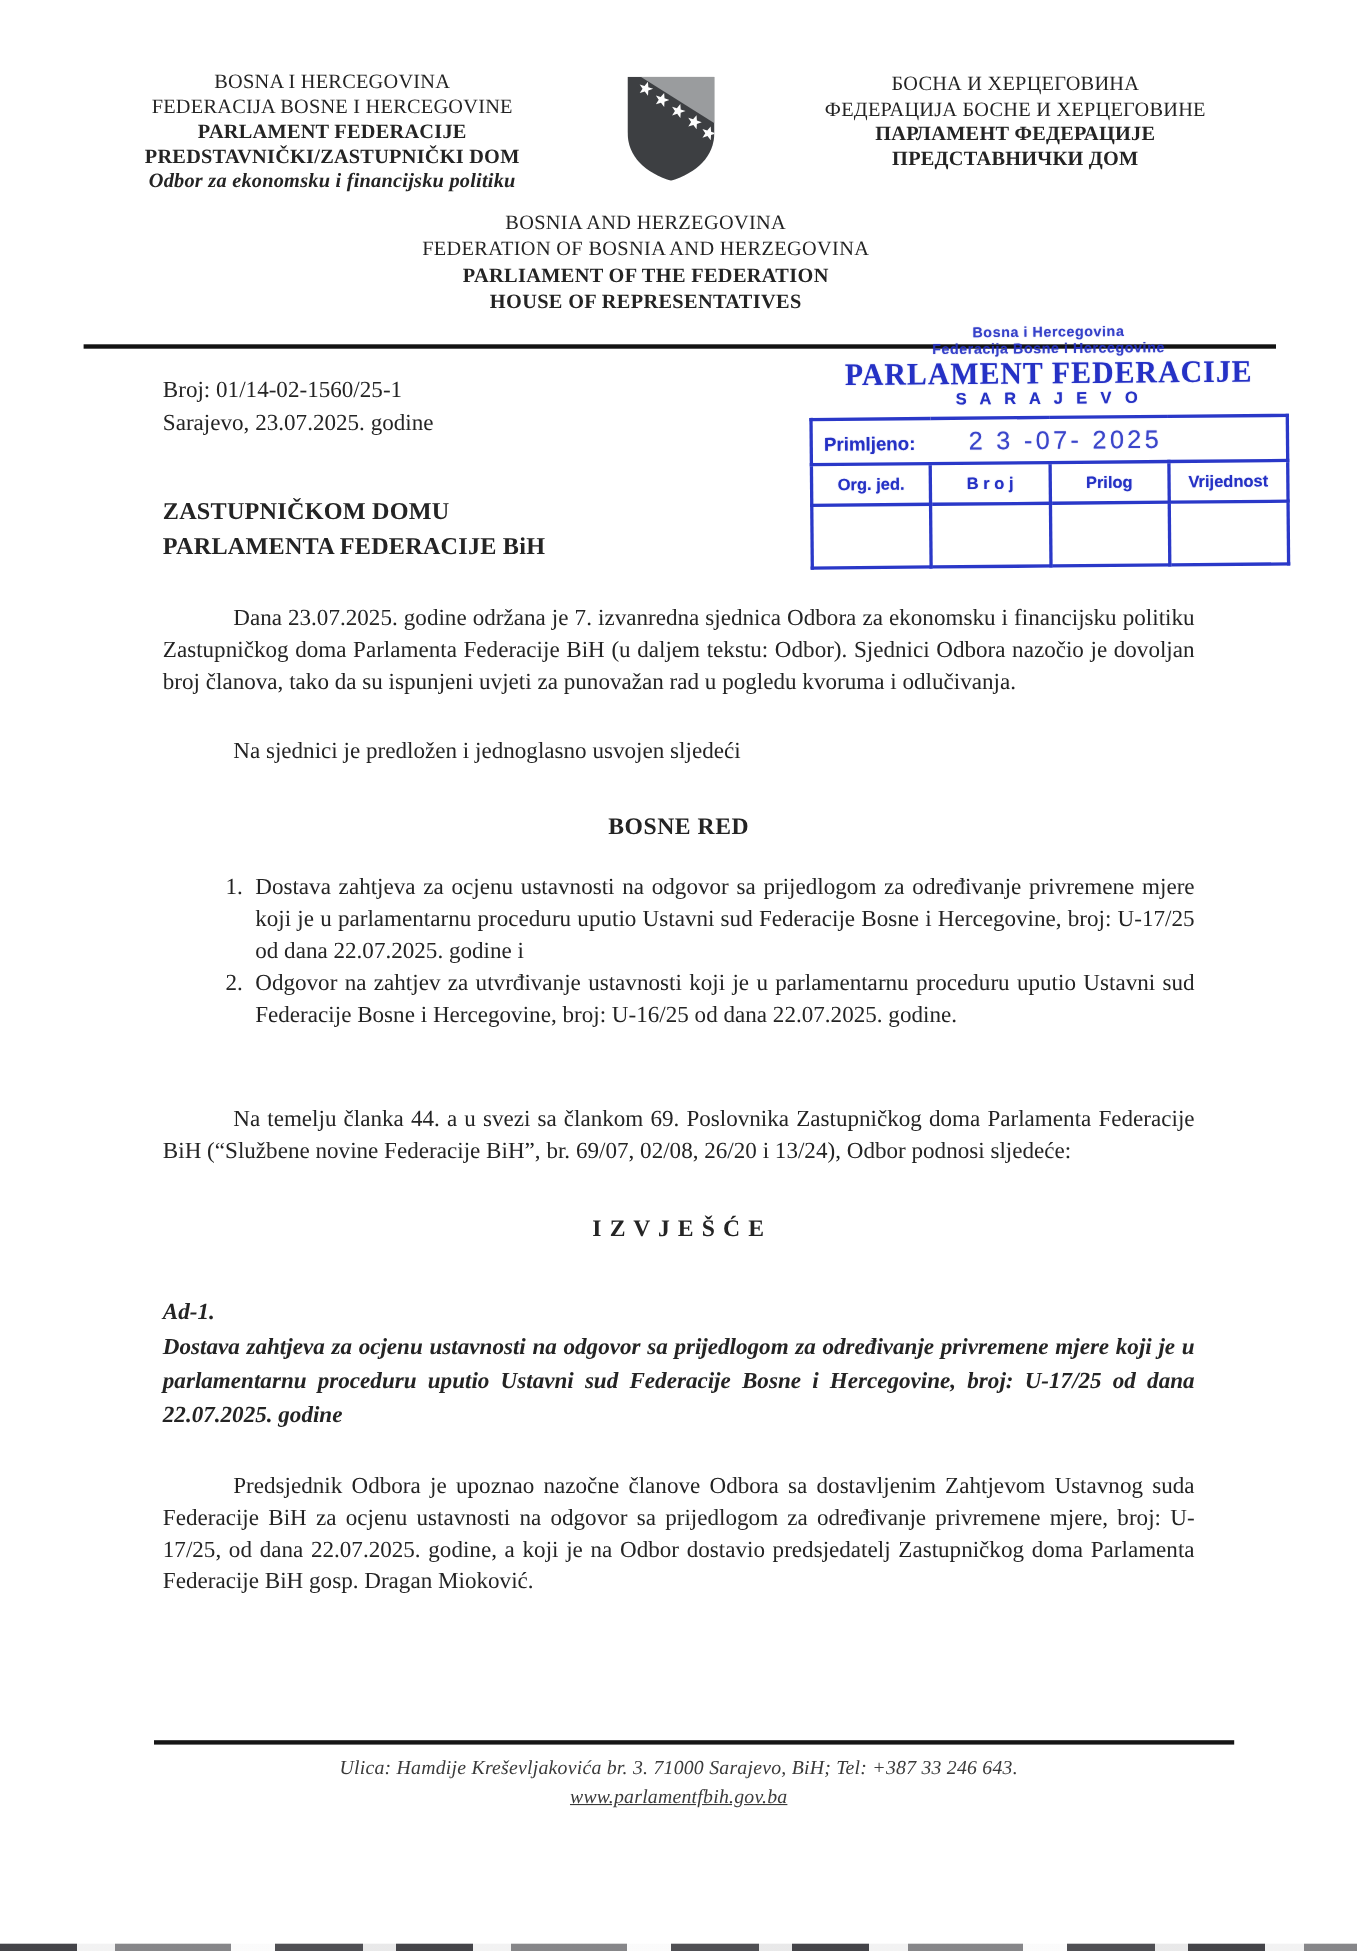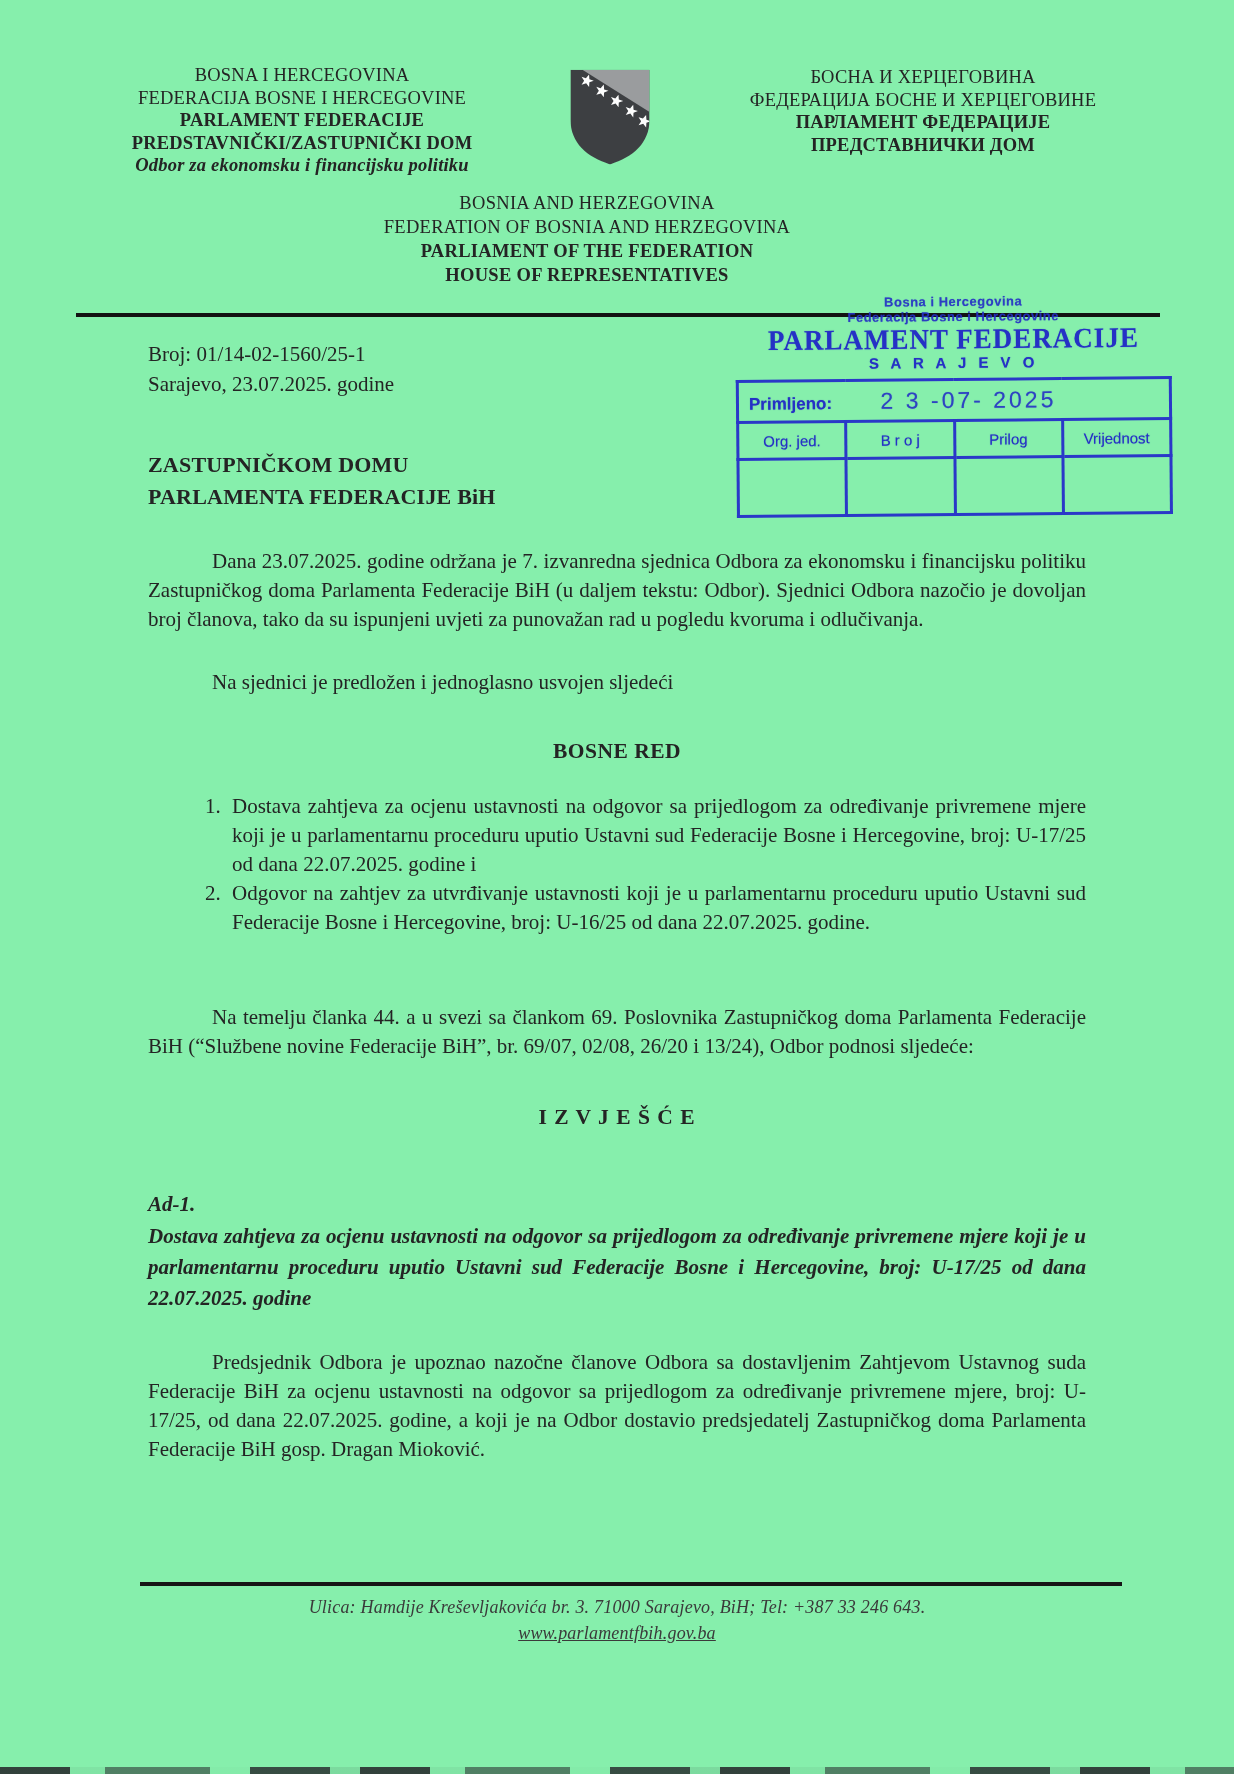--- a/index.html
+++ b/index.html
@@ -1,19 +1,19 @@
 <!DOCTYPE html>
 <html><head>
 <meta charset="utf-8">
 <style>
   html,body{margin:0;padding:0;background:#e8e8ea;}
   .page{
     position:relative;
     width:1234px;height:1774px;
-    background:#86efac;
+    background:#ffffff;
     font-family:"Liberation Serif","DejaVu Serif",serif;
     color:#242424;
     overflow:hidden;
     margin:0 auto;
   }
   
   .header-row{
     display:flex;justify-content:space-between;align-items:flex-start;
     padding:64px 96px 0 92px;
   }
@@ -44,42 +44,42 @@
   .st-sm{font-size:13px;font-weight:bold;line-height:15px;letter-spacing:.5px;opacity:.92;}
   .st-big{font-size:27px;font-weight:bold;letter-spacing:1px;line-height:29px;margin-top:1px;
           font-family:"Liberation Serif",serif;transform:scaleY(1.05);}
   .st-city{font-size:15px;font-weight:bold;letter-spacing:4px;line-height:18px;margin-bottom:6px;}
   .st-table{width:100%;border-collapse:collapse;table-layout:fixed;}
   .st-table td{border:3px solid #2a38c8;}
   .st-row1 td{height:38px;padding:0 10px;text-align:left;}
   .st-received{font-size:17px;font-weight:bold;}
   .st-date{font-size:23px;letter-spacing:3px;margin-left:44px;opacity:.9;
            font-family:"Liberation Sans",sans-serif;}
-  .st-head td{height:32px;font-size:15px;font-weight:normal;text-align:center;}
+  .st-head td{height:32px;font-size:15px;font-weight:bold;text-align:center;}
   .st-empty td{height:52px;}
   .c1{width:23%;}.c2{width:34%;}.c3{width:19%;border-radius:18px;}.c4{width:24%;}
   
   .addressee{margin:50px 0 0 148px;font-size:22px;font-weight:bold;line-height:32px;letter-spacing:.2px;}
   .para{
     width:938px;margin:34px 0 0 148px;
     font-size:21px;line-height:29px;text-align:justify;
   }
   .indent{text-indent:64px;}
   .center-head{
     width:938px;margin:42px 0 0 148px;text-align:center;
     font-size:21.5px;font-weight:bold;letter-spacing:.5px;
   }
   ol.agenda{
     width:860px;margin:28px 0 0 186px;padding-left:40px;
     font-size:21px;line-height:29px;
   }
   ol.agenda li{text-align:justify;padding-left:6px;}
   .na-temelju{margin-top:66px;}
   .report-head{margin-top:44px;letter-spacing:1px;}
-  .ad-label{width:938px;margin:60px 0 0 148px;font-size:21px;font-weight:bold;font-style:italic;line-height:29px;}
+  .ad-label{width:938px;margin:48px 0 0 148px;font-size:21px;font-weight:bold;font-style:italic;line-height:29px;}
   .ad-subject{
     width:938px;margin:2px 0 0 148px;
     font-size:21px;font-weight:bold;font-style:italic;line-height:31px;text-align:justify;
   }
   
   .footer{position:absolute;top:1582px;left:0;width:1234px;font-style:italic;}
   .footer-rule{height:4px;background:#161616;margin:0 112px 8px 140px;}
   .footer-line{text-align:center;font-size:18px;line-height:26px;color:#3a3a3a;letter-spacing:.2px;}
   .footer-link{text-decoration:underline;}
   

